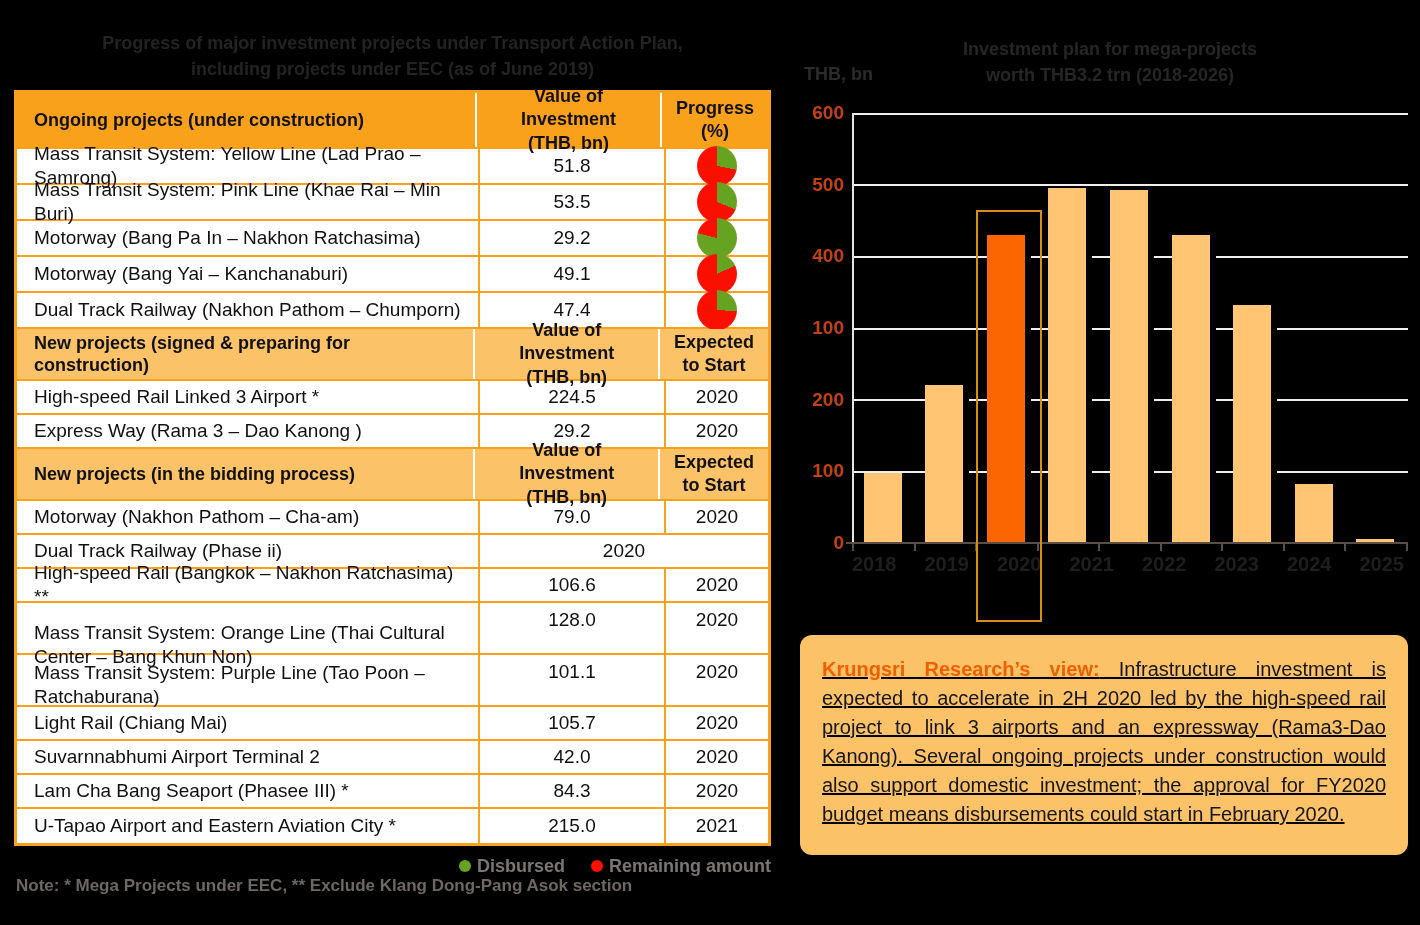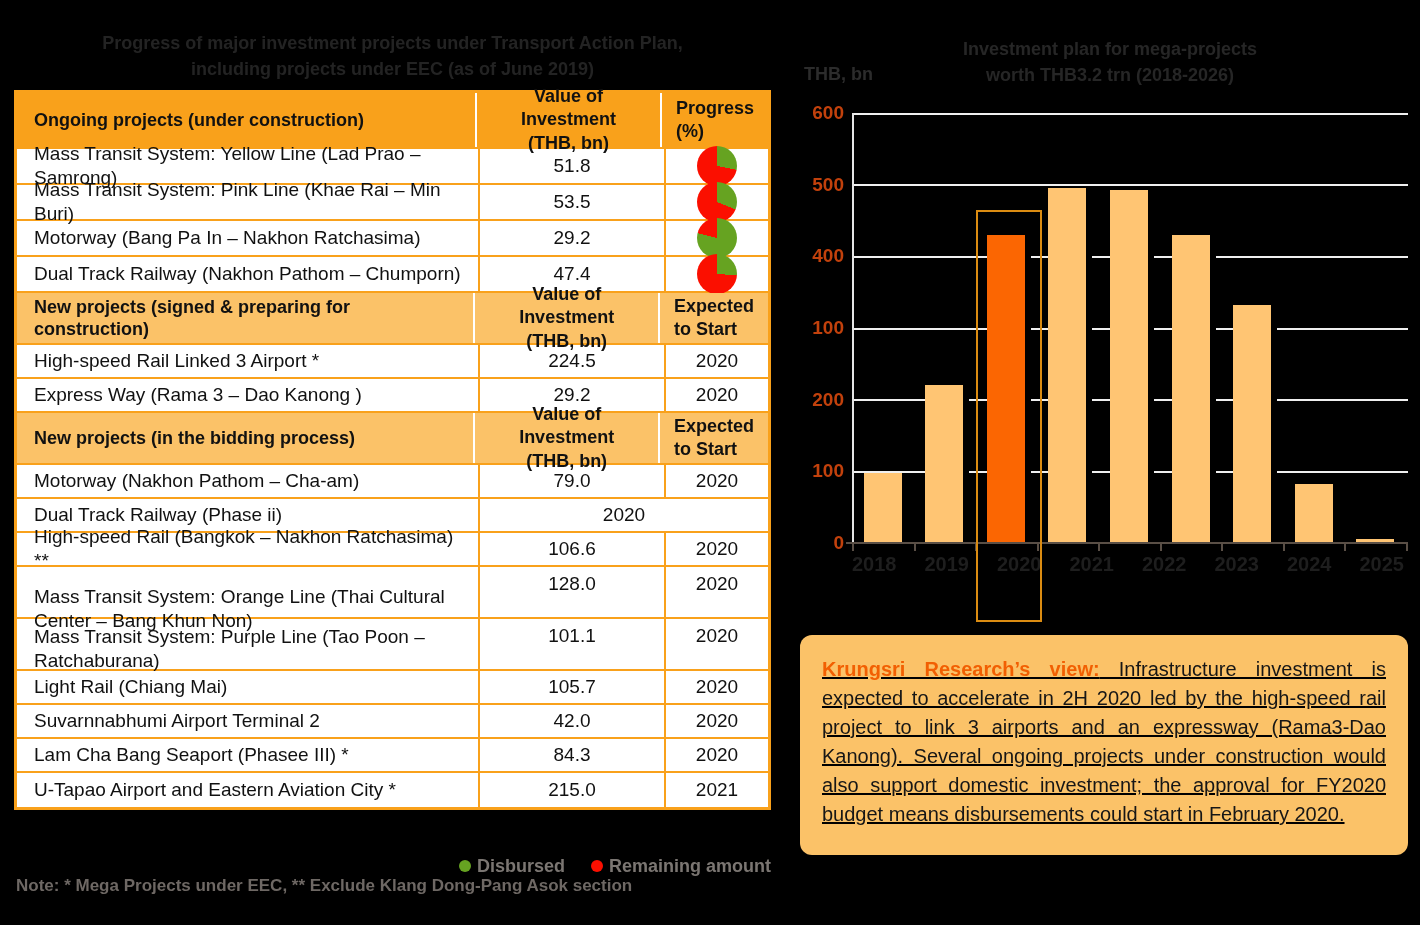--- a/index.html
+++ b/index.html
@@ -22,21 +22,21 @@
   .tr{display:flex;border-bottom:2px solid var(--tborder);background:#fff;}
   .tr:last-child{border-bottom:none;}
   .td,.th{display:flex;align-items:center;color:#111;}
   .c-name{width:463px;padding:4px 10px 4px 17px;border-right:2px solid var(--tborder);
     font-size:19px;line-height:1.25;}
   .c-val{width:186px;border-right:2px solid var(--tborder);justify-content:center;font-size:19px;}
   .c-prog{flex:1;justify-content:center;}
   .hrow{font-weight:bold;}
   .hrow .c-name{font-size:18px;border-right:2px solid #fff;}
   .hrow .c-val{font-size:18px;border-right:2px solid #fff;justify-content:center;text-align:center;padding:0 28px;line-height:1.3;}
-  .hrow .c-prog{font-size:18px;text-align:left;line-height:1.3;padding:0 14px;justify-content:center;}
+  .hrow .c-prog{font-size:18px;text-align:center;line-height:1.3;padding:0 14px;justify-content:center;}
   .hrow.dark{background:var(--header-dark);} .hrow.dark .td,.hrow.dark .th{background:var(--header-dark);}
   .hrow.light{background:var(--header-light);} .hrow.light .td,.hrow.light .th{background:var(--header-light);}
   .h-main{height:56px;} .h-sec{height:52px;}
   .r1{height:36px;} .r2{height:34px;} .rd{height:52px;}
   .pie{width:40px;height:40px;border-radius:50%;display:inline-block;}
   .legend{position:absolute;left:14px;top:856px;width:757px;display:flex;justify-content:flex-end;gap:26px;
     align-items:center;color:#7B7672;font-size:18px;font-weight:600;}
   .legend .dot{width:12px;height:12px;border-radius:50%;display:inline-block;margin-right:6px;}
   .note-line{position:absolute;left:16px;top:876px;font-size:17px;font-weight:600;color:var(--muted);}
   .src-line{position:absolute;left:16px;top:896px;font-size:17px;font-weight:600;color:var(--muted);}
@@ -100,20 +100,27 @@
         </div>
     </div>
     <div class="tr r1">
       <div class="td c-name">Motorway (Bang Pa In – Nakhon  Ratchasima)</div>
       <div class="td c-val">29.2</div>
       <div class="td c-prog">
           <span class="pie" style="background: conic-gradient(rgb(102, 163, 33) 0deg, rgb(102, 163, 33) 79%, rgb(251, 15, 0) 79%, rgb(251, 15, 0) 100%);"></span>
         </div>
     </div>
     <div class="tr r1">
+      <div class="td c-name">Motorway (Bang Yai – Kanchanaburi)</div>
+      <div class="td c-val">49.1</div>
+      <div class="td c-prog">
+          <span class="pie" style="background: conic-gradient(rgb(102, 163, 33) 0deg, rgb(102, 163, 33) 18%, rgb(251, 15, 0) 18%, rgb(251, 15, 0) 100%);"></span>
+        </div>
+    </div>
+    <div class="tr r1">
       <div class="td c-name">Dual Track Railway (Nakhon Pathom – Chumporn)</div>
       <div class="td c-val">47.4</div>
       <div class="td c-prog">
           <span class="pie" style="background: conic-gradient(rgb(102, 163, 33) 0deg, rgb(102, 163, 33) 26%, rgb(251, 15, 0) 26%, rgb(251, 15, 0) 100%);"></span>
         </div>
     </div>
 
     <div class="tr hrow light h-sec">
       <div class="th c-name">New projects (signed &amp; preparing for construction)</div>
       <div class="th c-val">Value of Investment (THB, bn)</div>

